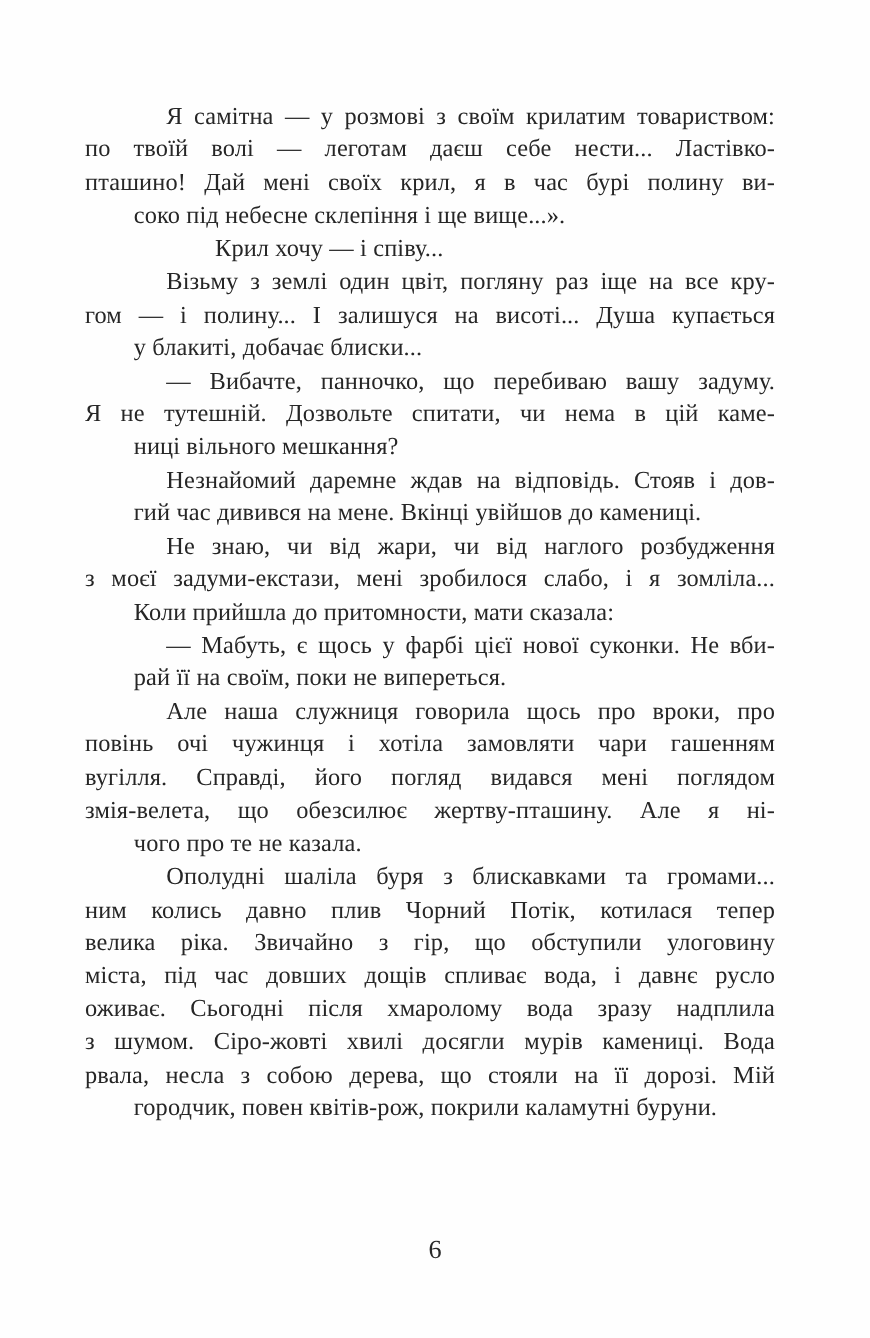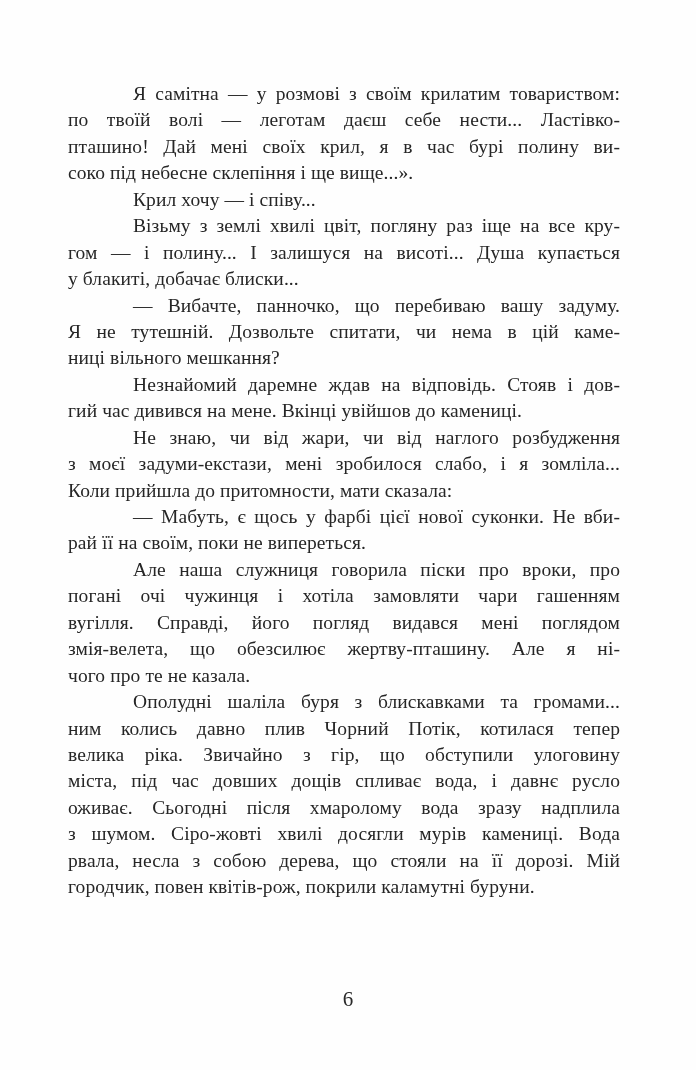--- a/index.html
+++ b/index.html
@@ -34,20 +34,21 @@
     text-align: justify;
     text-align-last: justify;
     white-space: nowrap;
     overflow: visible;
   }
   .text-line.para-start {
     text-indent: 65px;
   }
   .text-line.para-end {
     text-align-last: left;
+    margin-left: 39px;
   }
   .page-number {
     position: absolute;
     left: 0;
     top: 986px;
     width: 100%;
     text-align: center;
     font-size: 21px;
     line-height: 26px;
     color: #2a2a2a;
@@ -61,21 +62,21 @@
       <div class="paragraph">
         <div class="text-line para-start">Я самітна — у розмові з своїм крилатим товариством:</div>
         <div class="text-line">по твоїй волі — леготам даєш себе нести... Ластівко-</div>
         <div class="text-line">пташино! Дай мені своїх крил, я в час бурі полину ви-</div>
         <div class="text-line para-end">соко під небесне склепіння і ще вище...».</div>
       </div>
       <div class="paragraph">
         <div class="text-line para-start para-end">Крил хочу — і співу...</div>
       </div>
       <div class="paragraph">
-        <div class="text-line para-start">Візьму з землі хвилі цвіт, погляну раз іще на все кру-</div>
+        <div class="text-line para-start">Візьму з землі один цвіт, погляну раз іще на все кру-</div>
         <div class="text-line">гом — і полину... І залишуся на висоті... Душа купається</div>
         <div class="text-line para-end">у блакиті, добачає блиски...</div>
       </div>
       <div class="paragraph">
         <div class="text-line para-start">— Вибачте, панночко, що перебиваю вашу задуму.</div>
         <div class="text-line">Я не тутешній. Дозвольте спитати, чи нема в цій каме-</div>
         <div class="text-line para-end">ниці вільного мешкання?</div>
       </div>
       <div class="paragraph">
         <div class="text-line para-start">Незнайомий даремне ждав на відповідь. Стояв і дов-</div>
@@ -84,22 +85,22 @@
       <div class="paragraph">
         <div class="text-line para-start">Не знаю, чи від жари, чи від наглого розбудження</div>
         <div class="text-line">з моєї задуми-екстази, мені зробилося слабо, і я зомліла...</div>
         <div class="text-line para-end">Коли прийшла до притомности, мати сказала:</div>
       </div>
       <div class="paragraph">
         <div class="text-line para-start">— Мабуть, є щось у фарбі цієї нової суконки. Не вби-</div>
         <div class="text-line para-end">рай її на своїм, поки не випереться.</div>
       </div>
       <div class="paragraph">
-        <div class="text-line para-start">Але наша служниця говорила піски про вроки, про</div>
-        <div class="text-line">погані очі чужинця і хотіла замовляти чари гашенням</div>
+        <div class="text-line para-start">Але наша служниця говорила щось про вроки, про</div>
+        <div class="text-line">повінь очі чужинця і хотіла замовляти чари гашенням</div>
         <div class="text-line">вугілля. Справді, його погляд видався мені поглядом</div>
         <div class="text-line">змія-велета, що обезсилює жертву-пташину. Але я ні-</div>
         <div class="text-line para-end">чого про те не казала.</div>
       </div>
       <div class="paragraph">
         <div class="text-line para-start">Ополудні шаліла буря з блискавками та громами...</div>
         <div class="text-line">ним колись давно плив Чорний Потік, котилася тепер</div>
         <div class="text-line">велика ріка. Звичайно з гір, що обступили улоговину</div>
         <div class="text-line">міста, під час довших дощів спливає вода, і давнє русло</div>
         <div class="text-line">оживає. Сьогодні після хмаролому вода зразу надплила</div>

